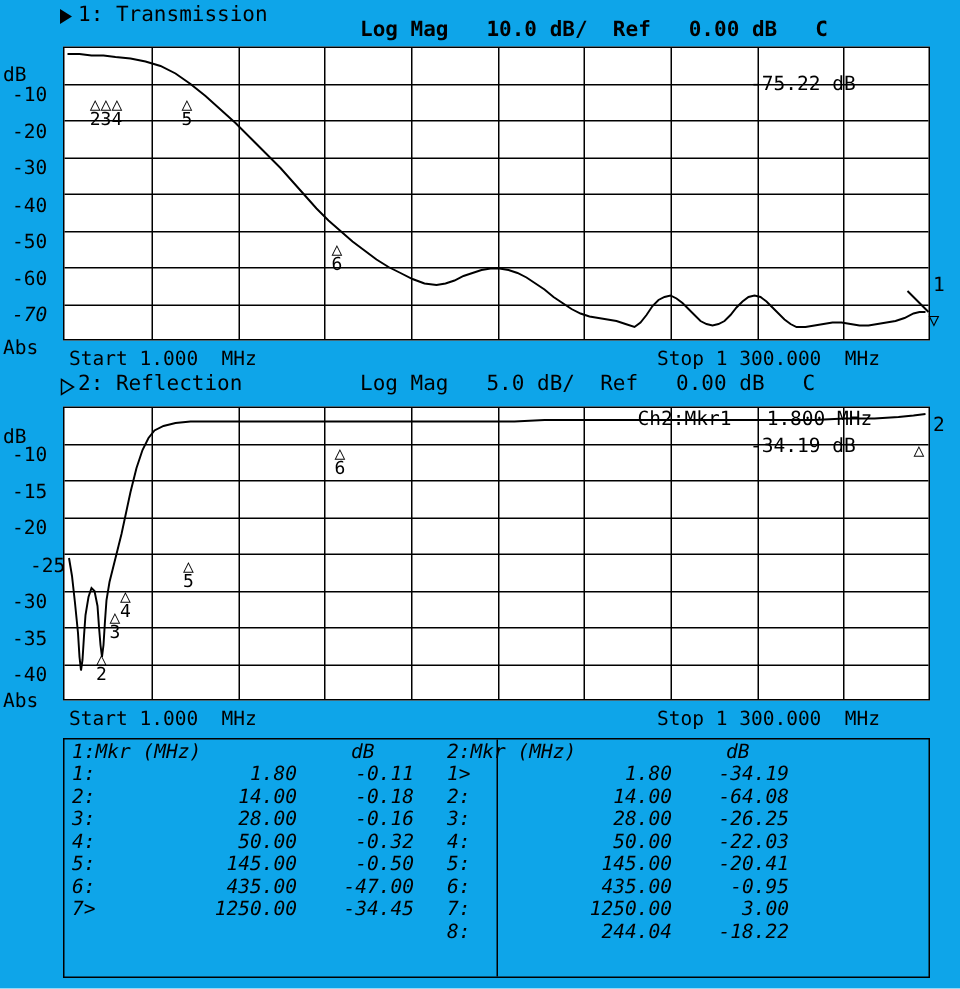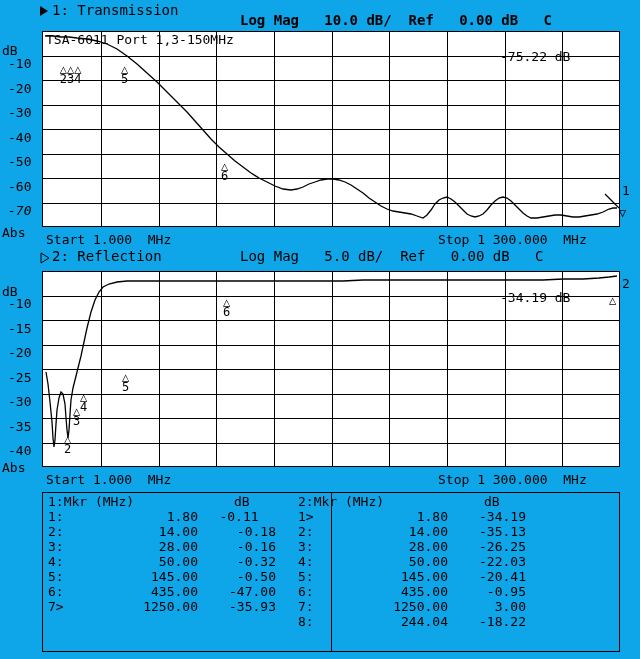--- a/index.html
+++ b/index.html
@@ -17,21 +17,21 @@
   svg.trace{position:absolute;left:0;top:0;overflow:visible;}
   .tr{fill:none;stroke:#000;stroke-width:1.3;}
 
   .marker{position:absolute;font-size:12px;line-height:11px;text-align:center;color:#000;white-space:pre;}
   .mk-tri{font-size:12px;line-height:10px;}
   .mk-num{font-size:12px;line-height:11px;}
 
   
   .tblbox{position:absolute;border:1px solid #000;box-sizing:border-box;}
   table.mk{border-collapse:collapse;font-size:13px;line-height:15px;}
-  table.mk td{padding:0 2px;white-space:pre;}
+  table.mk td{padding:0 2px;white-space:pre;font-style:italic;}
   .num{text-align:right;}
   .lbl{text-align:left;}
 
   .tri-left{position:absolute;width:0;height:0;border-left:8px solid #000;border-top:5px solid transparent;border-bottom:5px solid transparent;}
   .tri-left-open{position:absolute;width:0;height:0;border-left:8px solid transparent;border-top:5px solid transparent;border-bottom:5px solid transparent;}
 </style>
 </head>
 <body>
 
 <div id="root">
@@ -73,21 +73,20 @@
       <div class="mk-tri">△</div><div class="mk-num">5</div>
     </div>
     <div class="marker" style="left:160px;top:107px;">
       <div class="mk-tri">△</div><div class="mk-num">6</div>
     </div>
     <div class="marker" style="left:558px;top:154px;">
       <div class="mk-tri">▽</div>
     </div>
   </div>
 
-  <div class="txt" style="left:46px;top:33px;">TSA-6011 Port 1,3-150MHz</div>
   <div class="txt" style="left:500px;top:50px;">-75.22 dB</div>
   <div class="txt" style="left:622px;top:184px;">1</div>
 
   <div class="txt" style="left:2px;top:44px;">dB</div>
   <div class="txt" style="left:8px;top:57px;">-10</div>
   <div class="txt" style="left:8px;top:82px;">-20</div>
   <div class="txt" style="left:8px;top:106px;">-30</div>
   <div class="txt" style="left:8px;top:131px;">-40</div>
   <div class="txt" style="left:8px;top:155px;">-50</div>
   <div class="txt" style="left:8px;top:180px;">-60</div>
@@ -140,28 +139,29 @@
       <div class="mk-tri">△</div><div class="mk-num">5</div>
     </div>
     <div class="marker" style="left:162px;top:3px;">
       <div class="mk-tri">△</div><div class="mk-num">6</div>
     </div>
     <div class="marker" style="left:548px;top:1px;">
       <div class="mk-tri">△</div>
     </div>
   </div>
 
+  <div class="txt" style="left:425px;top:273px;">Ch2:Mkr1   1.800 MHz</div>
   <div class="txt" style="left:500px;top:291px;">-34.19 dB</div>
   <div class="txt" style="left:622px;top:277px;">2</div>
 
   <div class="txt" style="left:2px;top:285px;">dB</div>
   <div class="txt" style="left:8px;top:297px;">-10</div>
   <div class="txt" style="left:8px;top:322px;text-align:right;">-15</div>
   <div class="txt" style="left:8px;top:346px;">-20</div>
-  <div class="txt" style="left:8px;top:371px;text-align:center;">-25</div>
+  <div class="txt" style="left:20px;top:371px;text-align:center;">-25</div>
   <div class="txt" style="left:8px;top:395px;">-30</div>
   <div class="txt" style="left:8px;top:420px;">-35</div>
   <div class="txt" style="left:8px;top:444px;">-40</div>
   <div class="txt" style="left:2px;top:461px;">Abs</div>
 
   <div class="txt" style="left:46px;top:473px;">Start 1.000  MHz</div>
   <div class="txt" style="left:438px;top:473px;">Stop 1 300.000  MHz</div>
 
   <div class="tblbox" style="left:42px;top:492px;width:578px;height:160px;">
     <div class="grid-line grid-v" style="left:288px;"></div>
@@ -169,21 +169,21 @@
 
   <table class="mk" style="position:absolute;left:46px;top:494px;">
     <tbody>
         <tr>
       <td class="lbl" colspan="2" style="width:150px;">1:Mkr (MHz)</td>
       <td class="lbl" style="padding-left:34px;">dB</td>
     </tr>
     <tr>
       <td class="lbl">1:</td>
       <td class="num" style="width:86px;">1.80</td>
-      <td class="num" style="width:74px;text-align:center;">-0.11</td>
+      <td class="num" style="width:74px;">-0.11</td>
     </tr>
     <tr>
       <td class="lbl">2:</td>
       <td class="num">14.00</td>
       <td class="num">-0.18</td>
     </tr>
     <tr>
       <td class="lbl">3:</td>
       <td class="num">28.00</td>
       <td class="num">-0.16</td>
@@ -199,40 +199,40 @@
       <td class="num">-0.50</td>
     </tr>
     <tr>
       <td class="lbl">6:</td>
       <td class="num">435.00</td>
       <td class="num">-47.00</td>
     </tr>
     <tr>
       <td class="lbl">7&gt;</td>
       <td class="num">1250.00</td>
-      <td class="num">-35.93</td>
+      <td class="num">-34.45</td>
     </tr>
   </tbody>
     </table>
 
   <table class="mk" style="position:absolute;left:296px;top:494px;">
     <tbody>
         <tr>
       <td class="lbl" colspan="2" style="width:150px;">2:Mkr (MHz)</td>
       <td class="lbl" style="padding-left:34px;">dB</td>
     </tr>
     <tr>
       <td class="lbl">1&gt;</td>
       <td class="num" style="width:86px;">1.80</td>
       <td class="num" style="width:74px;">-34.19</td>
     </tr>
     <tr>
       <td class="lbl">2:</td>
       <td class="num">14.00</td>
-      <td class="num">-35.13</td>
+      <td class="num">-64.08</td>
     </tr>
     <tr>
       <td class="lbl">3:</td>
       <td class="num">28.00</td>
       <td class="num">-26.25</td>
     </tr>
     <tr>
       <td class="lbl">4:</td>
       <td class="num">50.00</td>
       <td class="num">-22.03</td>

